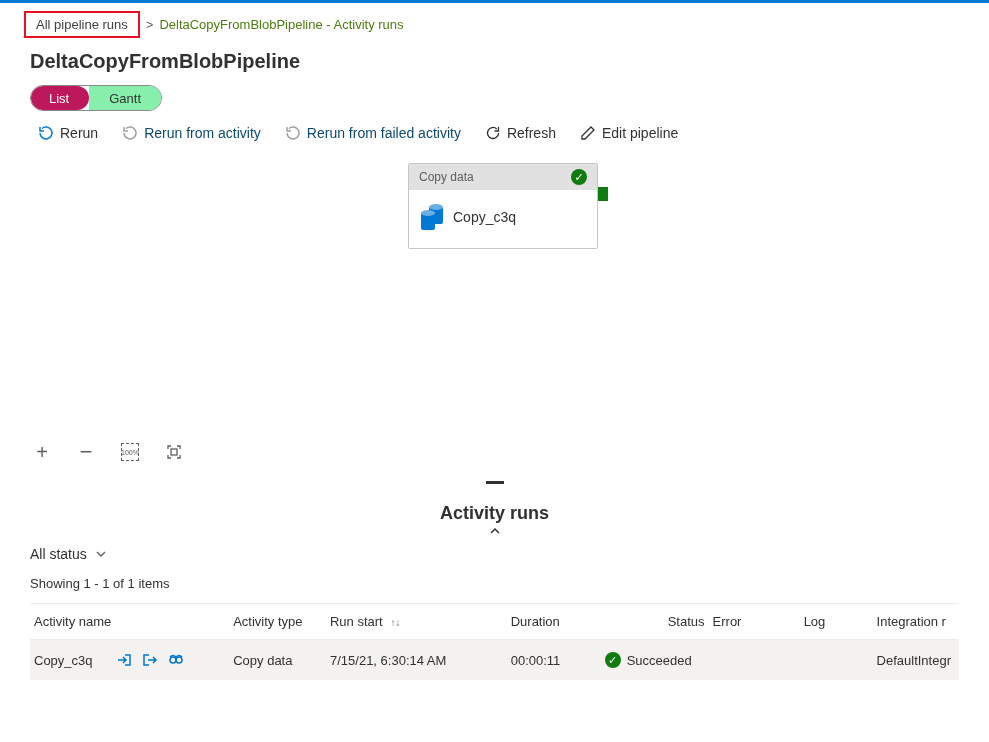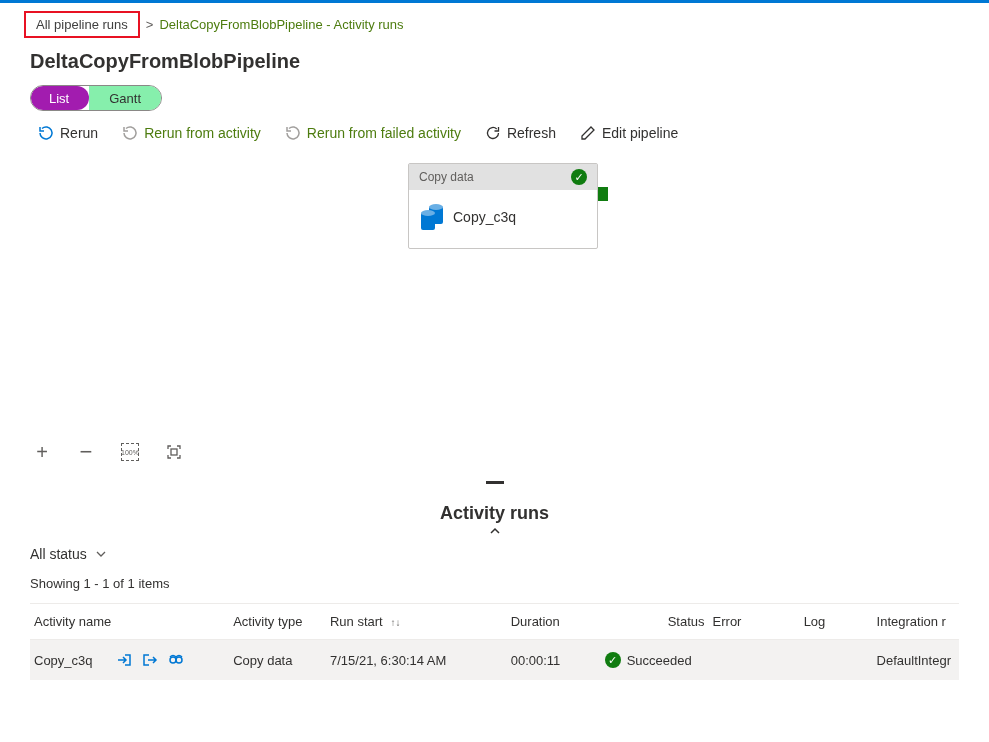--- a/index.html
+++ b/index.html
@@ -59,41 +59,41 @@
     .view-toggle .seg {
       padding: 3px 20px;
       font-size: 13px;
       background: #86efac;
       color: #323130;
       display: flex;
       align-items: center;
       cursor: pointer;
     }
     .view-toggle .seg.active {
-      background: #a21caf;
+      background: #be185d;
       color: #fff;
       border-radius: 16px;
       padding-left: 18px;
     }
     .toolbar {
       display: flex;
       align-items: center;
       gap: 24px;
       padding: 0 30px 12px 38px;
       font-size: 14px;
     }
     .toolbar .btn {
       display: flex;
       align-items: center;
       gap: 6px;
       color: #323130;
       cursor: pointer;
     }
     .toolbar .btn.disabled {
-      color: #4d7c0f;
+      color: #0c4a6e;
       cursor: default;
     }
     .toolbar .btn svg {
       width: 16px;
       height: 16px;
     }
     .canvas-area {
       position: relative;
       height: 290px;
       margin: 0 30px;

